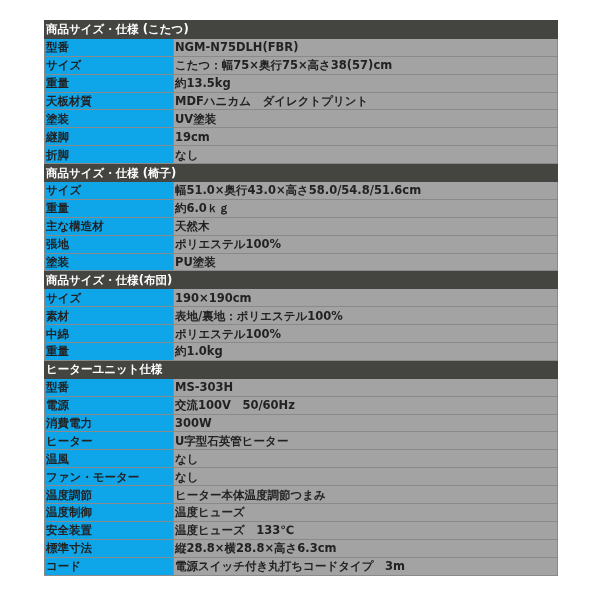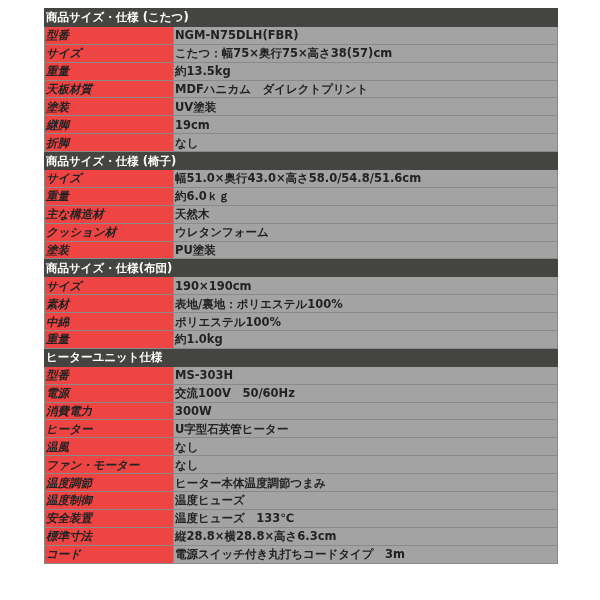--- a/index.html
+++ b/index.html
@@ -1,31 +1,31 @@
 <!DOCTYPE html>
 <html><head>
 <meta charset="utf-8">
 <style>
   html, body { margin: 0; padding: 0; background: #ffffff; }
   body { width: 600px; height: 600px; overflow: hidden; position: relative; }
   .spec-table {
-    position: absolute; left: 44px; top: 8px; width: 514px;
+    position: absolute; left: 44px; top: 20px; width: 514px;
     border-collapse: collapse; table-layout: fixed;
     font-family: "DejaVu Sans", "Liberation Sans", sans-serif;
     font-size: 11.5px; font-weight: bold; color: #222;
   }
   .spec-table td {
     height: 16.9px; padding: 0 0 0 1px; border: 1px solid #8a8a8a;
     white-space: nowrap; overflow: hidden; line-height: 16px;
   }
   .spec-table col.label { width: 129px; }
   .section td {
     background: #444541; color: #ffffff; border-color: #444541;
   }
-  .row td.label-cell { background: #ef4444; font-style: italic; }
+  .row td.label-cell { background: #0ea5e9; }
   .row td.value-cell { background: #a3a3a3; }
 </style>
 </head>
 <body>
 
 <table class="spec-table">
   <colgroup>
       <col class="label">
       <col>
     </colgroup>
@@ -70,22 +70,22 @@
       </tr>
       <tr class="row">
         <td class="label-cell">重量</td>
         <td class="value-cell">約6.0ｋｇ</td>
       </tr>
       <tr class="row">
         <td class="label-cell">主な構造材</td>
         <td class="value-cell">天然木</td>
       </tr>
       <tr class="row">
-        <td class="label-cell">クッション材</td>
-        <td class="value-cell">ウレタンフォーム</td>
+        <td class="label-cell">張地</td>
+        <td class="value-cell">ポリエステル100%</td>
       </tr>
       <tr class="row">
         <td class="label-cell">塗装</td>
         <td class="value-cell">PU塗装</td>
       </tr>
       <tr class="section">
         <td colspan="2">商品サイズ・仕様(布団)</td>
       </tr>
       <tr class="row">
         <td class="label-cell">サイズ</td>

